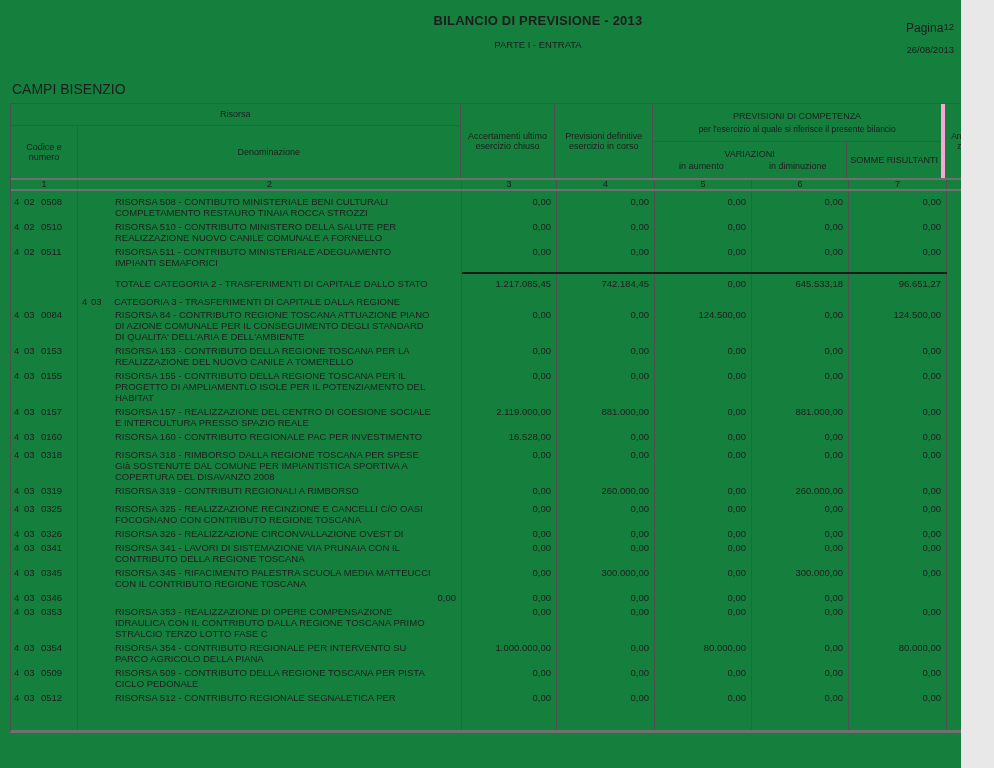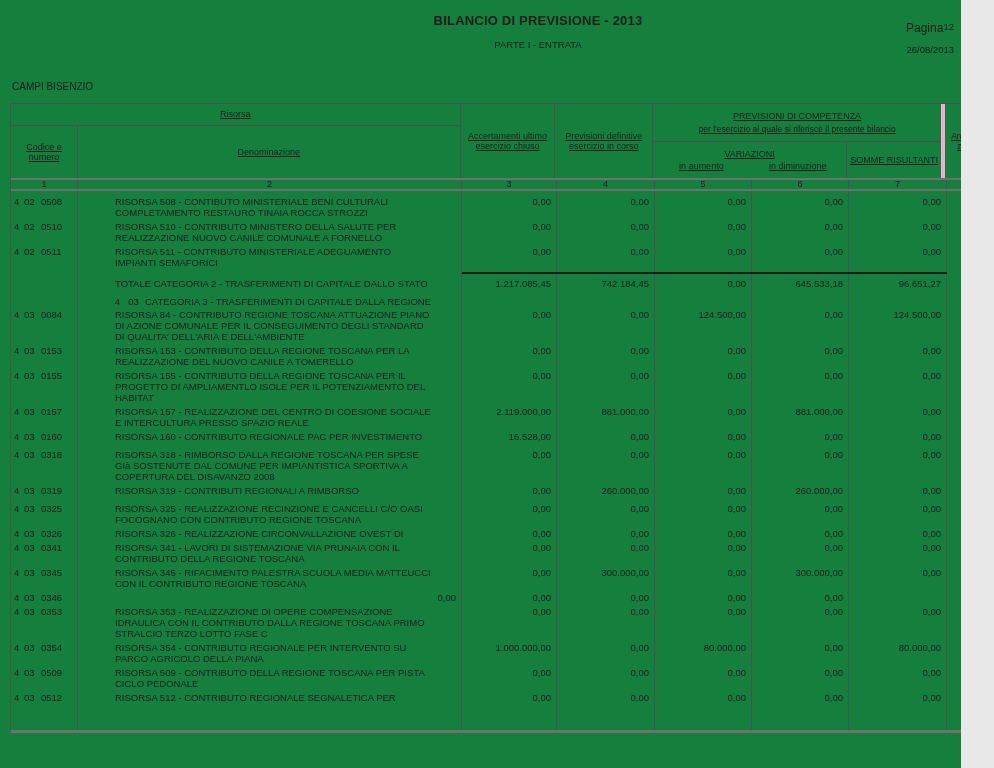--- a/index.html
+++ b/index.html
@@ -8,29 +8,29 @@
     position:relative; width:961px; height:768px; background:#15803d;
     font-family:"Liberation Sans", sans-serif; color:#1c1c1c; overflow:hidden;
   }
   
   .title-wrap { position:absolute; left:82px; top:13px; width:912px; text-align:center; }
   .doc-title { font-size:13px; font-weight:bold; letter-spacing:.2px; }
   .doc-subtitle { margin-top:11px; font-size:9.5px; }
   .pagina-label { position:absolute; left:906px; top:21px; font-size:12px; }
   .pagina-num   { position:absolute; right:7px; top:21px; font-size:9.5px; }
   .print-date   { position:absolute; right:7px; top:44px; font-size:9.5px; }
-  .entity       { position:absolute; left:12px; top:81px; font-size:10px; }
+  .entity       { position:absolute; left:12px; top:81px; font-size:14px; }
 
   
   .btable {
     position:absolute; left:10px; top:103px; width:978px; height:630px;
     border:1px solid #4f4f4f; border-bottom:3px solid #707070;
     display:flex; flex-direction:column;
   }
-  .thead { display:flex; height:74px; font-size:9px; line-height:10.5px; text-align:center; flex:none;text-decoration:underline; }
+  .thead { display:flex; height:74px; font-size:9px; line-height:10.5px; text-align:center; flex:none; }
   .thead .hcell { display:flex; flex-direction:column; justify-content:center; align-items:center; }
   .h-risorsa { width:451px; border-right:1px solid #4f4f4f; display:flex; flex-direction:column; }
   .h-risorsa-top { height:22px; border-bottom:1px solid #4f4f4f; display:flex; align-items:center; justify-content:center; }
   .h-risorsa-bottom { flex:1; display:flex; }
   .h-codice { width:67px; border-right:1px solid #4f4f4f; }
   .h-denominazione { flex:1; }
   .h-acc { width:95px; border-right:1px solid #4f4f4f; padding:0 6px; }
   .h-prev { width:98px; border-right:1px solid #4f4f4f; padding:0 4px; }
   .h-comp { width:292px; border-right:4px solid #f9a8d4; display:flex; flex-direction:column; }
   .h-comp-top { height:38px; border-bottom:1px solid #4f4f4f; display:flex; flex-direction:column; justify-content:center; gap:2px; }
@@ -55,21 +55,21 @@
   .vline { position:absolute; top:0; bottom:0; width:1px; background:#4f4f4f; }
   .trow { display:grid; grid-template-columns:67px 384px 95px 98px 97px 97px 98px auto; margin-bottom:3px; position:relative; }
   .trow.single { margin-bottom:7px; }
   .trow.categoria { margin-bottom:2px; }
   .trow.totale { margin-top:4px; margin-bottom:7px; }
   .codice-cell { padding-left:3px; white-space:nowrap; }
   .codice-cell .n1 { display:inline-block; width:10px; }
   .codice-cell .n2 { display:inline-block; width:17px; }
   .den-cell { padding-left:37px; }
   .den-cell .dline { white-space:nowrap; }
-  .trow.categoria .den-cell { padding-left:4px;text-align:center; }
+  .trow.categoria .den-cell { padding-left:4px; }
   .cat-n1 { display:inline-block; width:9px; }
   .cat-n2 { display:inline-block; width:23px; }
   .val-cell { text-align:right; padding-right:6px; white-space:nowrap; }
   .trow.totale .val-cell { border-top:2px solid #1a1a1a; padding-top:4px; }
   .trow.totale .codice-cell, .trow.totale .den-cell { padding-top:6px; }
   .trow.totale .den-cell { white-space:nowrap; }
 </style>
 </head>
 <body>
 

